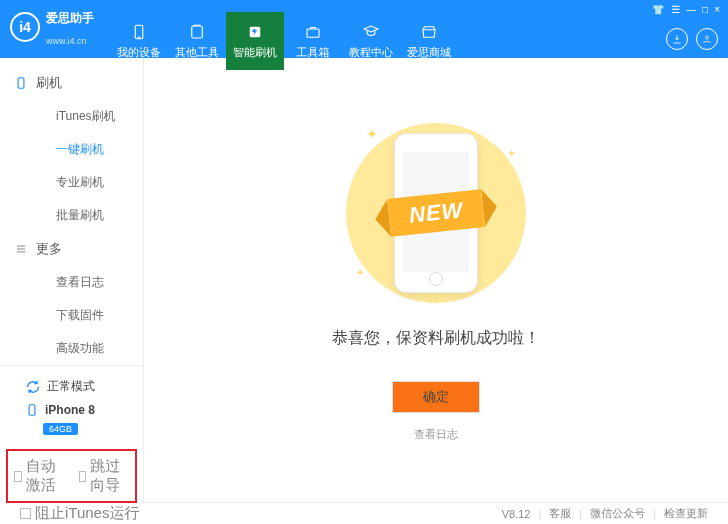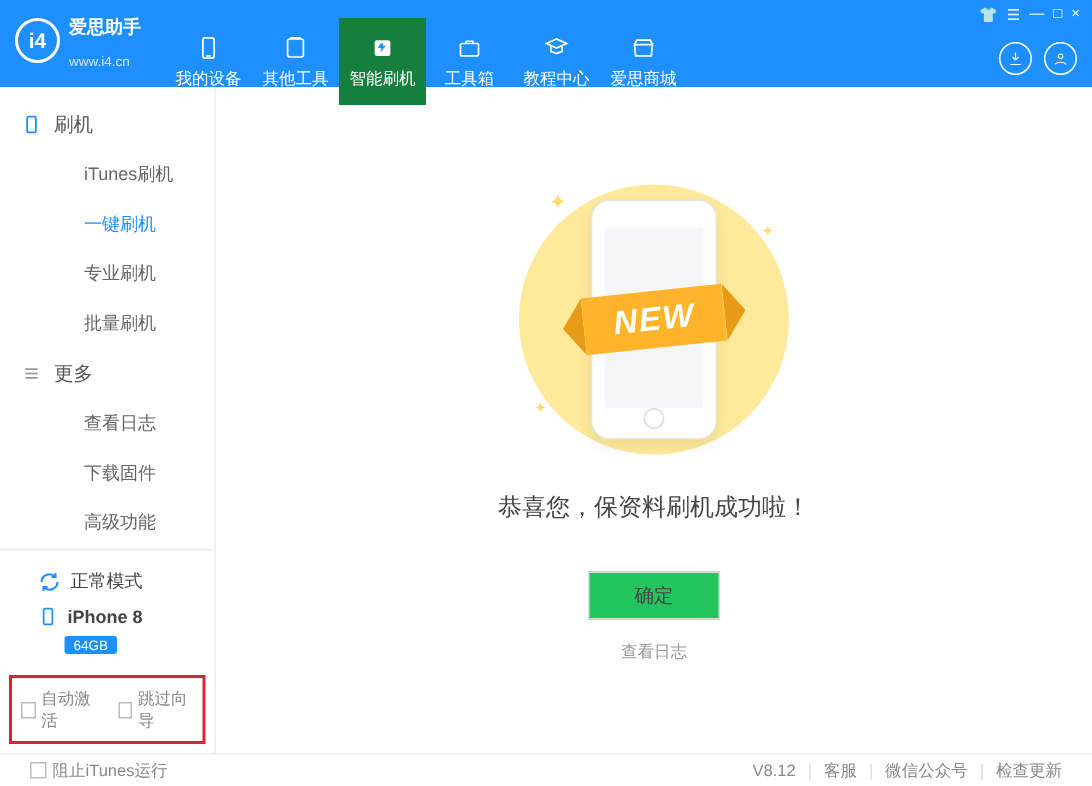--- a/index.html
+++ b/index.html
@@ -31,37 +31,37 @@
 .side-item { padding: 8px 14px 8px 56px; font-size: 12px; color: #666; cursor: pointer; }
 .side-item.active { color: #1e8fff; }
 
 .status-box { border-top: 1px solid #eee; padding: 8px 23px; }
 .mode-row, .device-row { display: flex; align-items: center; gap: 6px; padding: 4px 2px; font-size: 12px; color: #444; }
 .mode-row .dot { width: 16px; height: 16px; }
 .device-row svg { width: 14px; height: 14px; }
 .storage-badge { display: inline-block; background: #1e8fff; color: #fff; font-size: 9px; padding: 1px 6px; border-radius: 2px; margin-left: 20px; margin-top: 0; }
 
 .checkbox-row { border: 2px solid #d23; margin: 6px; padding: 6px 6px; display: flex; gap: 14px; }
-.chk { display: flex; align-items: center; gap: 4px; font-size: 11px; color: #888; cursor: pointer; }
+.chk { display: flex; align-items: center; gap: 4px; font-size: 15px; color: #888; cursor: pointer; }
 .chk .box { width: 11px; height: 11px; border: 1px solid #bbb; background: #fff; }
 
 .main { flex: 1; display: flex; flex-direction: column; align-items: center; justify-content: center; position: relative; }
 .illus { width: 220px; height: 190px; position: relative; display: flex; align-items: center; justify-content: center; }
 .big-circle { width: 180px; height: 180px; background: #ffe99a; border-radius: 50%; position: absolute; }
 .phone { width: 84px; height: 160px; background: #fff; border-radius: 12px; border: 1px solid #e5e5e5; position: absolute; box-shadow: 0 4px 10px rgba(0,0,0,0.08); }
 .phone::before { content: ""; position: absolute; top: 18px; left: 8px; right: 8px; bottom: 20px; background: #f5f6f8; border-radius: 2px; }
 .phone::after { content: ""; position: absolute; bottom: 6px; left: 50%; width: 12px; height: 12px; border: 1px solid #ddd; border-radius: 50%; transform: translateX(-50%); }
 .ribbon { position: absolute; background: #ffb42b; color: #fff; font-weight: bold; font-size: 22px; padding: 6px 20px; transform: rotate(-6deg); font-style: italic; letter-spacing: 1px; }
 .ribbon::before, .ribbon::after { content: ""; position: absolute; top: 0; bottom: 0; width: 14px; background: #e89b17; }
 .ribbon::before { left: -14px; clip-path: polygon(100% 0, 100% 100%, 0 50%); }
 .ribbon::after { right: -14px; clip-path: polygon(0 0, 100% 50%, 0 100%); }
 .sparkle { position: absolute; color: #ffd96b; font-size: 14px; }
 
 .success-text { margin-top: 20px; font-size: 16px; color: #444; }
-.ok-btn { margin-top: 32px; padding: 6px 30px; border: 1px solid #ddd; background: #22c55e; font-size: 13px; color: #444; cursor: pointer; }
+.ok-btn { margin-top: 32px; padding: 6px 30px; border: 1px solid #ddd; background: #f97316; font-size: 13px; color: #444; cursor: pointer; }
 .log-link { margin-top: 14px; font-size: 11px; color: #999; cursor: pointer; text-align: right; }
 
 .footer { height: 22px; border-top: 1px solid #eee; display: flex; align-items: center; padding: 0 20px; font-size: 11px; color: #888; }
 .footer .chk { color: #888; }
 .footer-right { margin-left: auto; display: flex; gap: 8px; align-items: center; }
 .footer-right .sep { color: #ddd; }
 </style>
 </head>
 <body>
 

